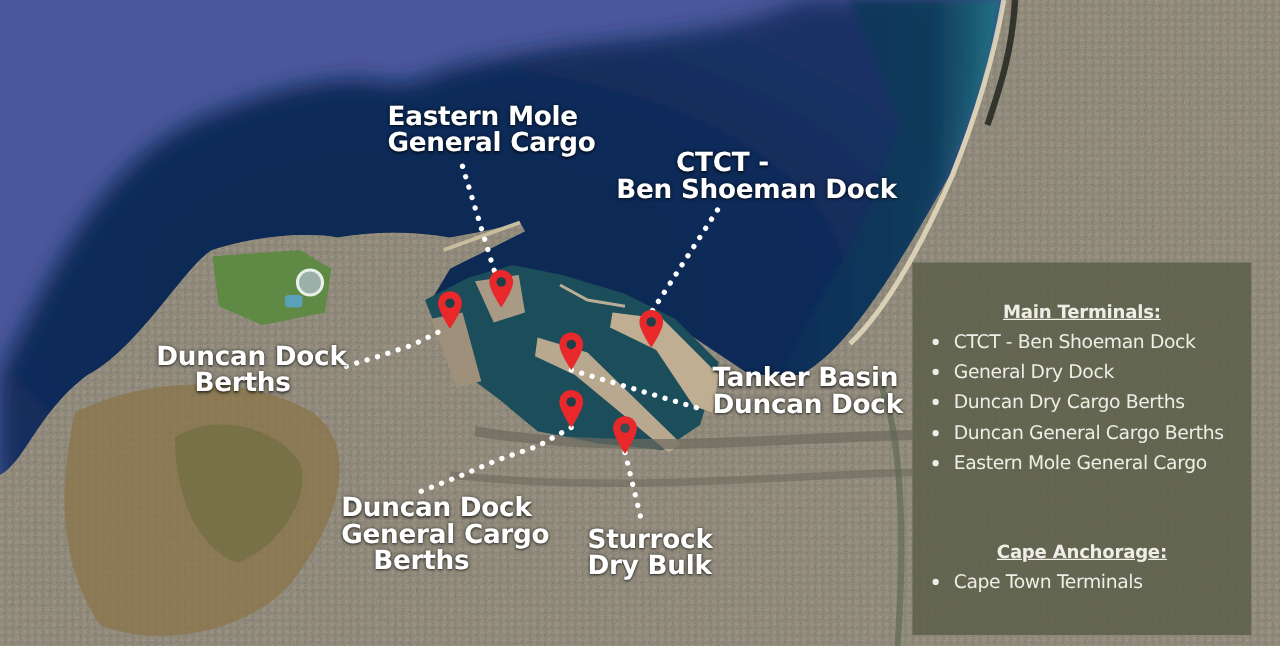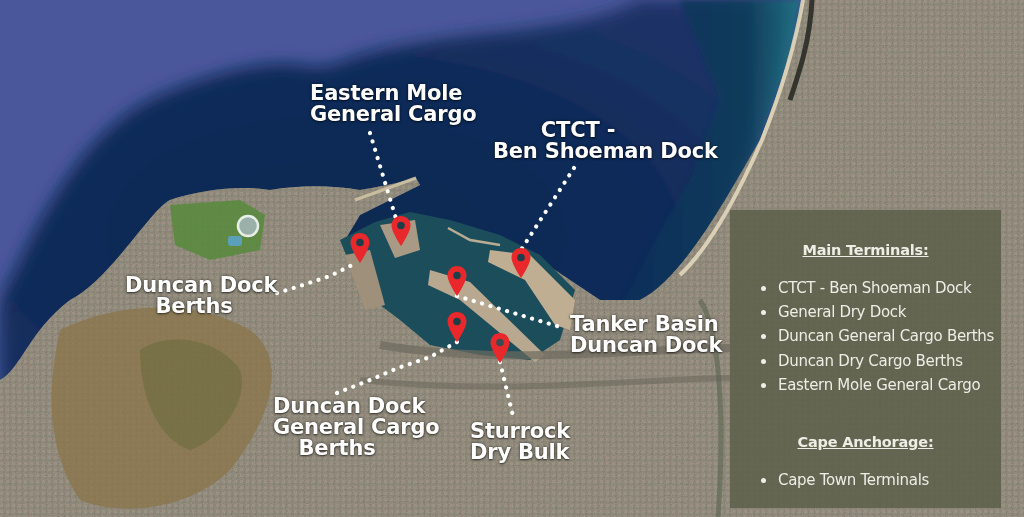--- a/index.html
+++ b/index.html
@@ -16,21 +16,21 @@
       position: absolute; left: 730px; top: 210px; width: 271px; height: 298px;
       background: rgba(92, 96, 74, 0.86);
       color: #eeeee6; font-family: "DejaVu Sans", sans-serif; box-sizing: border-box;
     }
     .legend h3 {
       margin: 0; font-size: 14.5px; font-weight: bold; text-decoration: underline;
       text-align: center; line-height: 22px; letter-spacing: -0.2px;
     }
     .legend .sec1 { position: absolute; top: 29px; left: 0; width: 100%; }
     .legend .sec2 { position: absolute; top: 221px; left: 0; width: 100%; }
-    .legend ul { list-style: none; margin: 15px; padding: 0; }
+    .legend ul { list-style: none; margin: 0; padding: 0; }
     .legend li { position: relative; padding-left: 33px; font-size: 15px; line-height: 24.2px; white-space: nowrap; letter-spacing: -0.3px; }
     .legend li .bullet { position: absolute; left: 16px; top: 10px; width: 5px; height: 5px; border-radius: 50%; background: #eeeee6; }
     .pin { position: absolute; width: 22px; height: 32px; }
   </style>
 </head>
 <body>
 
 <svg id="map" viewBox="0 0 1024 517" xmlns="http://www.w3.org/2000/svg">
   <defs>
     <radialGradient id="deepSea" cx="0.42" cy="0.55" r="0.6">
@@ -139,42 +139,42 @@
   <span>General Cargo</span>
 </div>
 <div class="label" style="left:493px;top:120px;width:170px">
   <span>CTCT -</span>
   <span>Ben Shoeman Dock</span>
 </div>
 <div class="label" style="left:125px;top:275px;width:138px">
   <span>Duncan Dock</span>
   <span>Berths</span>
 </div>
-<div class="label" style="left:570px;top:314px;width:125px">
+<div class="label" style="left:570px;top:292px;width:125px">
   <span>Tanker Basin</span>
   <span>Duncan Dock</span>
 </div>
 <div class="label" style="left:273px;top:396px;width:128px">
   <span>Duncan Dock</span>
   <span>General Cargo</span>
   <span>Berths</span>
 </div>
 <div class="label" style="left:470px;top:421px;width:95px">
   <span>Sturrock</span>
   <span>Dry Bulk</span>
 </div>
 
 <div class="legend">
   <div class="sec1">
     <h3>Main Terminals:</h3>
     <ul>
       <li><span class="bullet"></span><span>CTCT - Ben Shoeman Dock</span></li>
       <li><span class="bullet"></span><span>General Dry Dock</span></li>
+      <li><span class="bullet"></span><span>Duncan Dry Cargo Berths</span></li>
       <li><span class="bullet"></span><span>Duncan General Cargo Berths</span></li>
-      <li><span class="bullet"></span><span>Duncan Dry Cargo Berths</span></li>
       <li><span class="bullet"></span><span>Eastern Mole General Cargo</span></li>
     </ul>
   </div>
   <div class="sec2">
     <h3>Cape Anchorage:</h3>
     <ul>
       <li><span class="bullet"></span><span>Cape Town Terminals</span></li>
     </ul>
   </div>
 </div>

